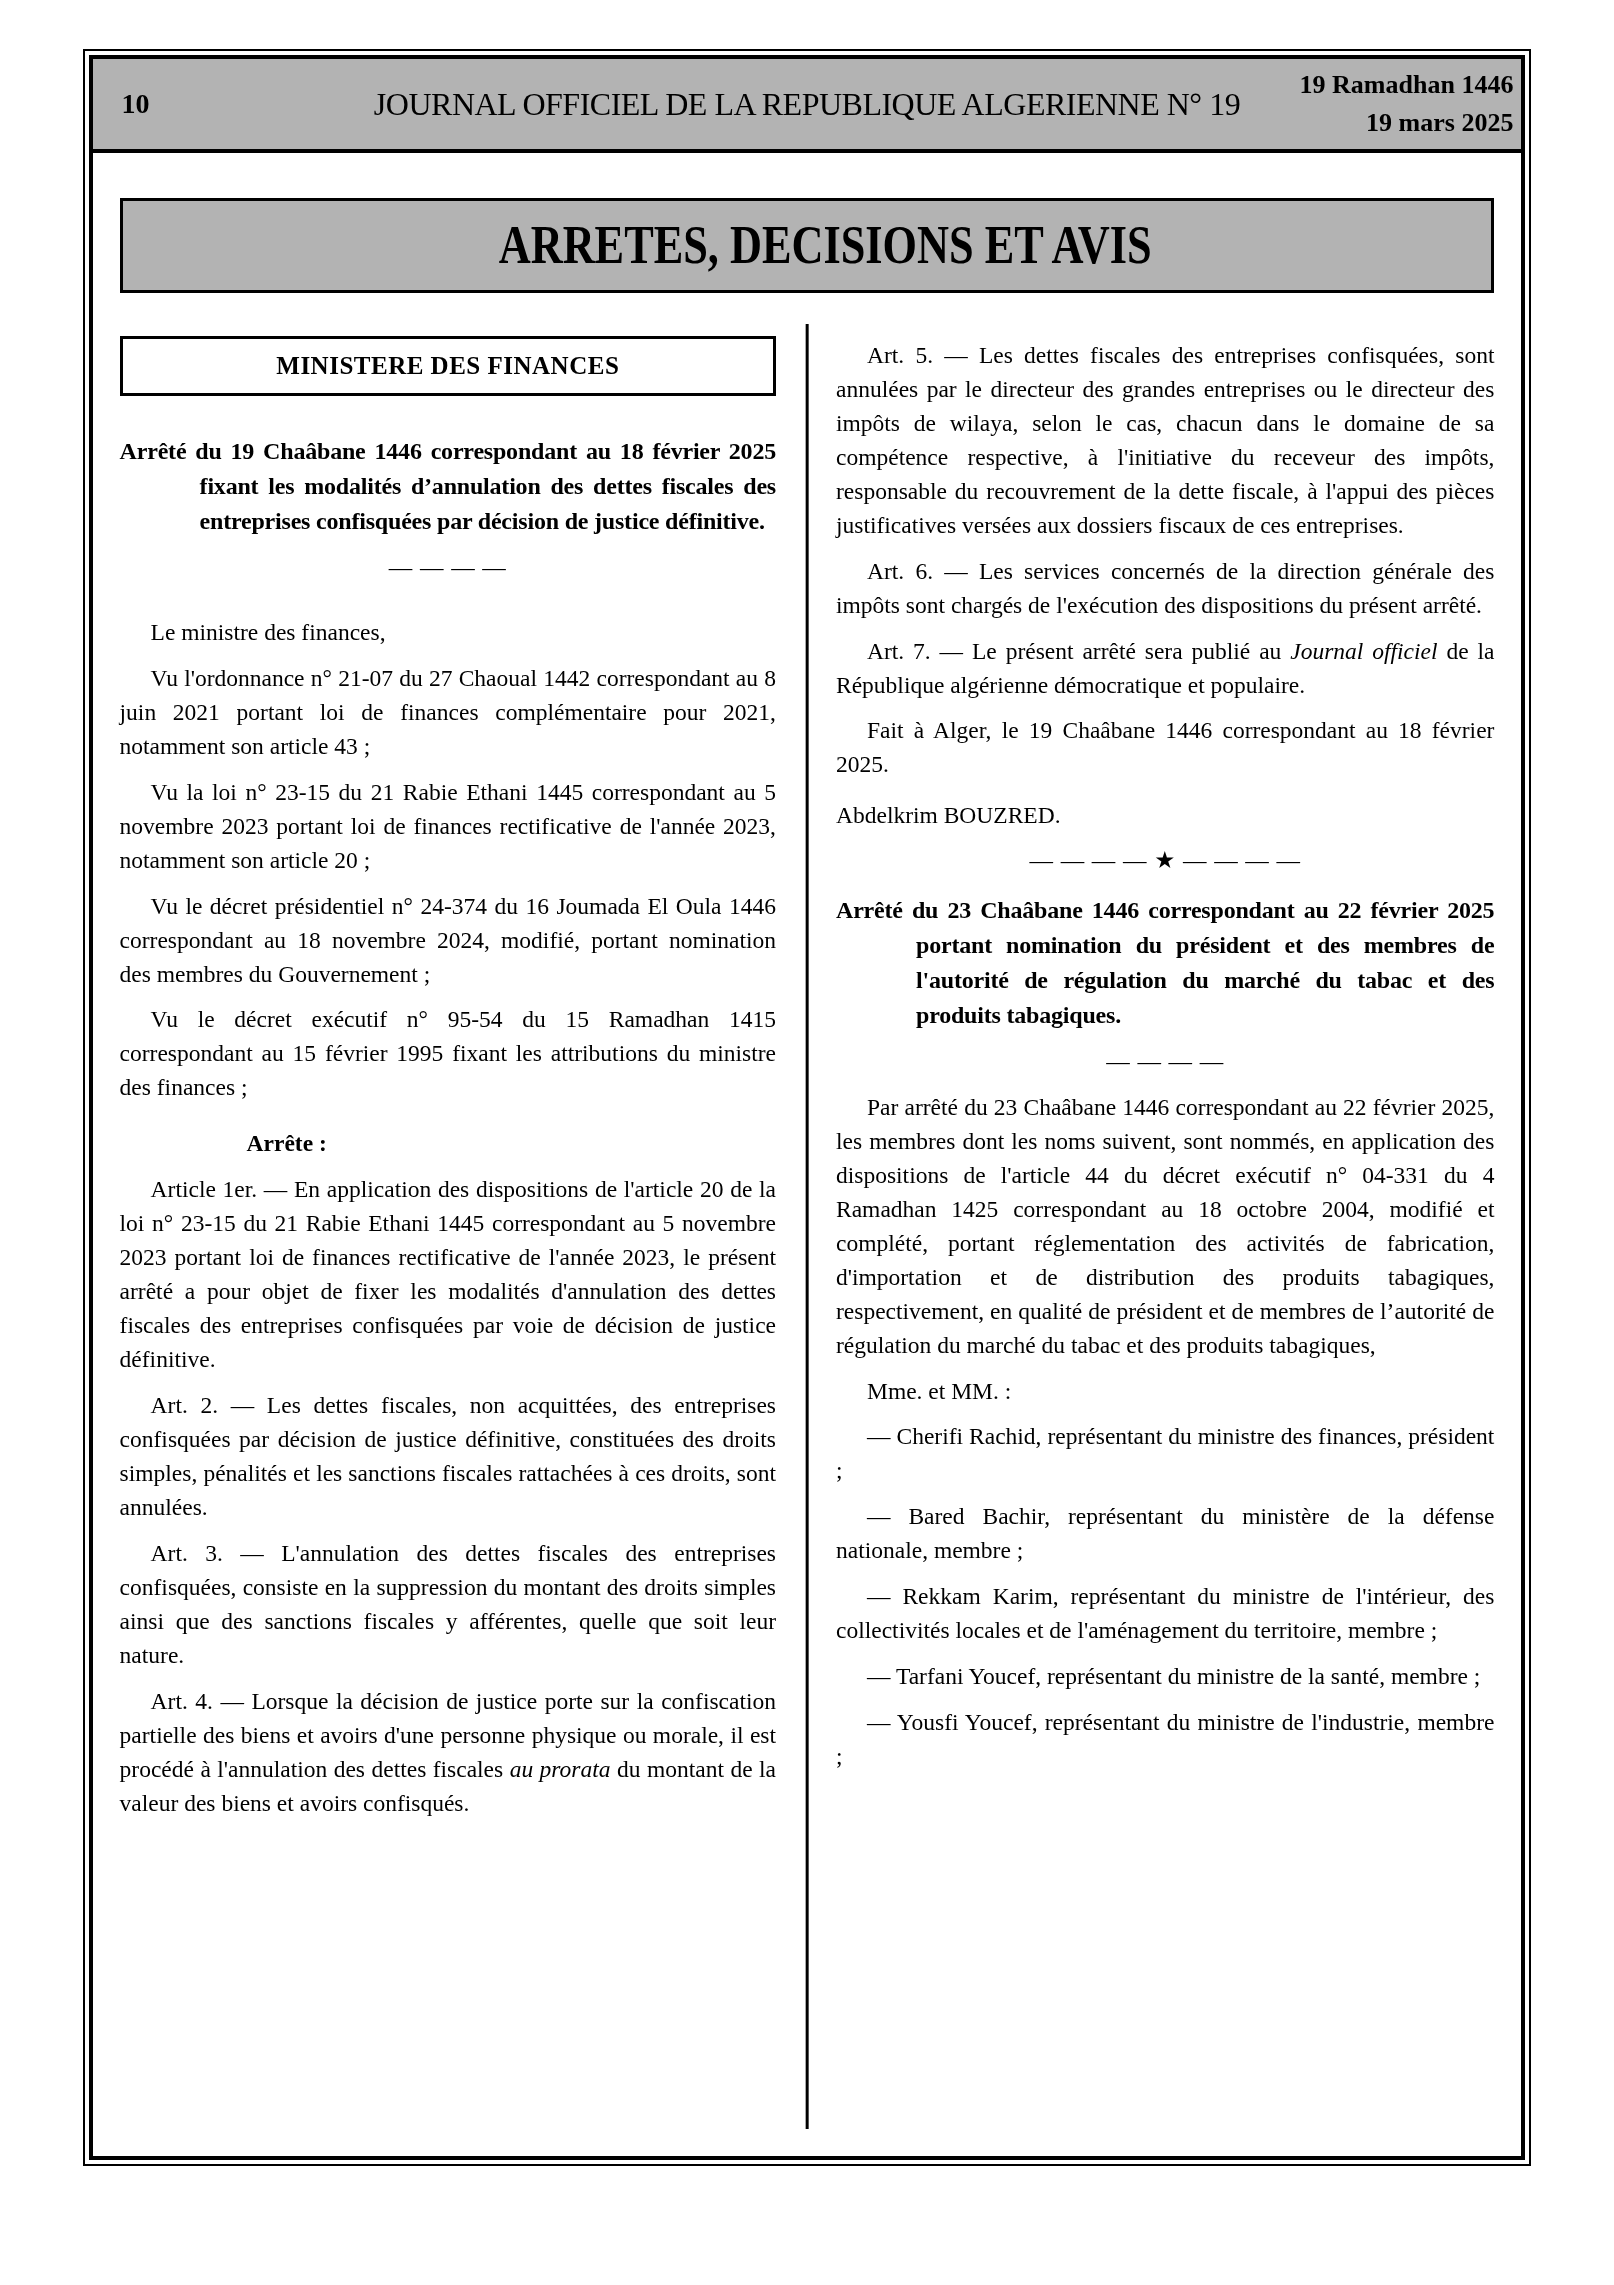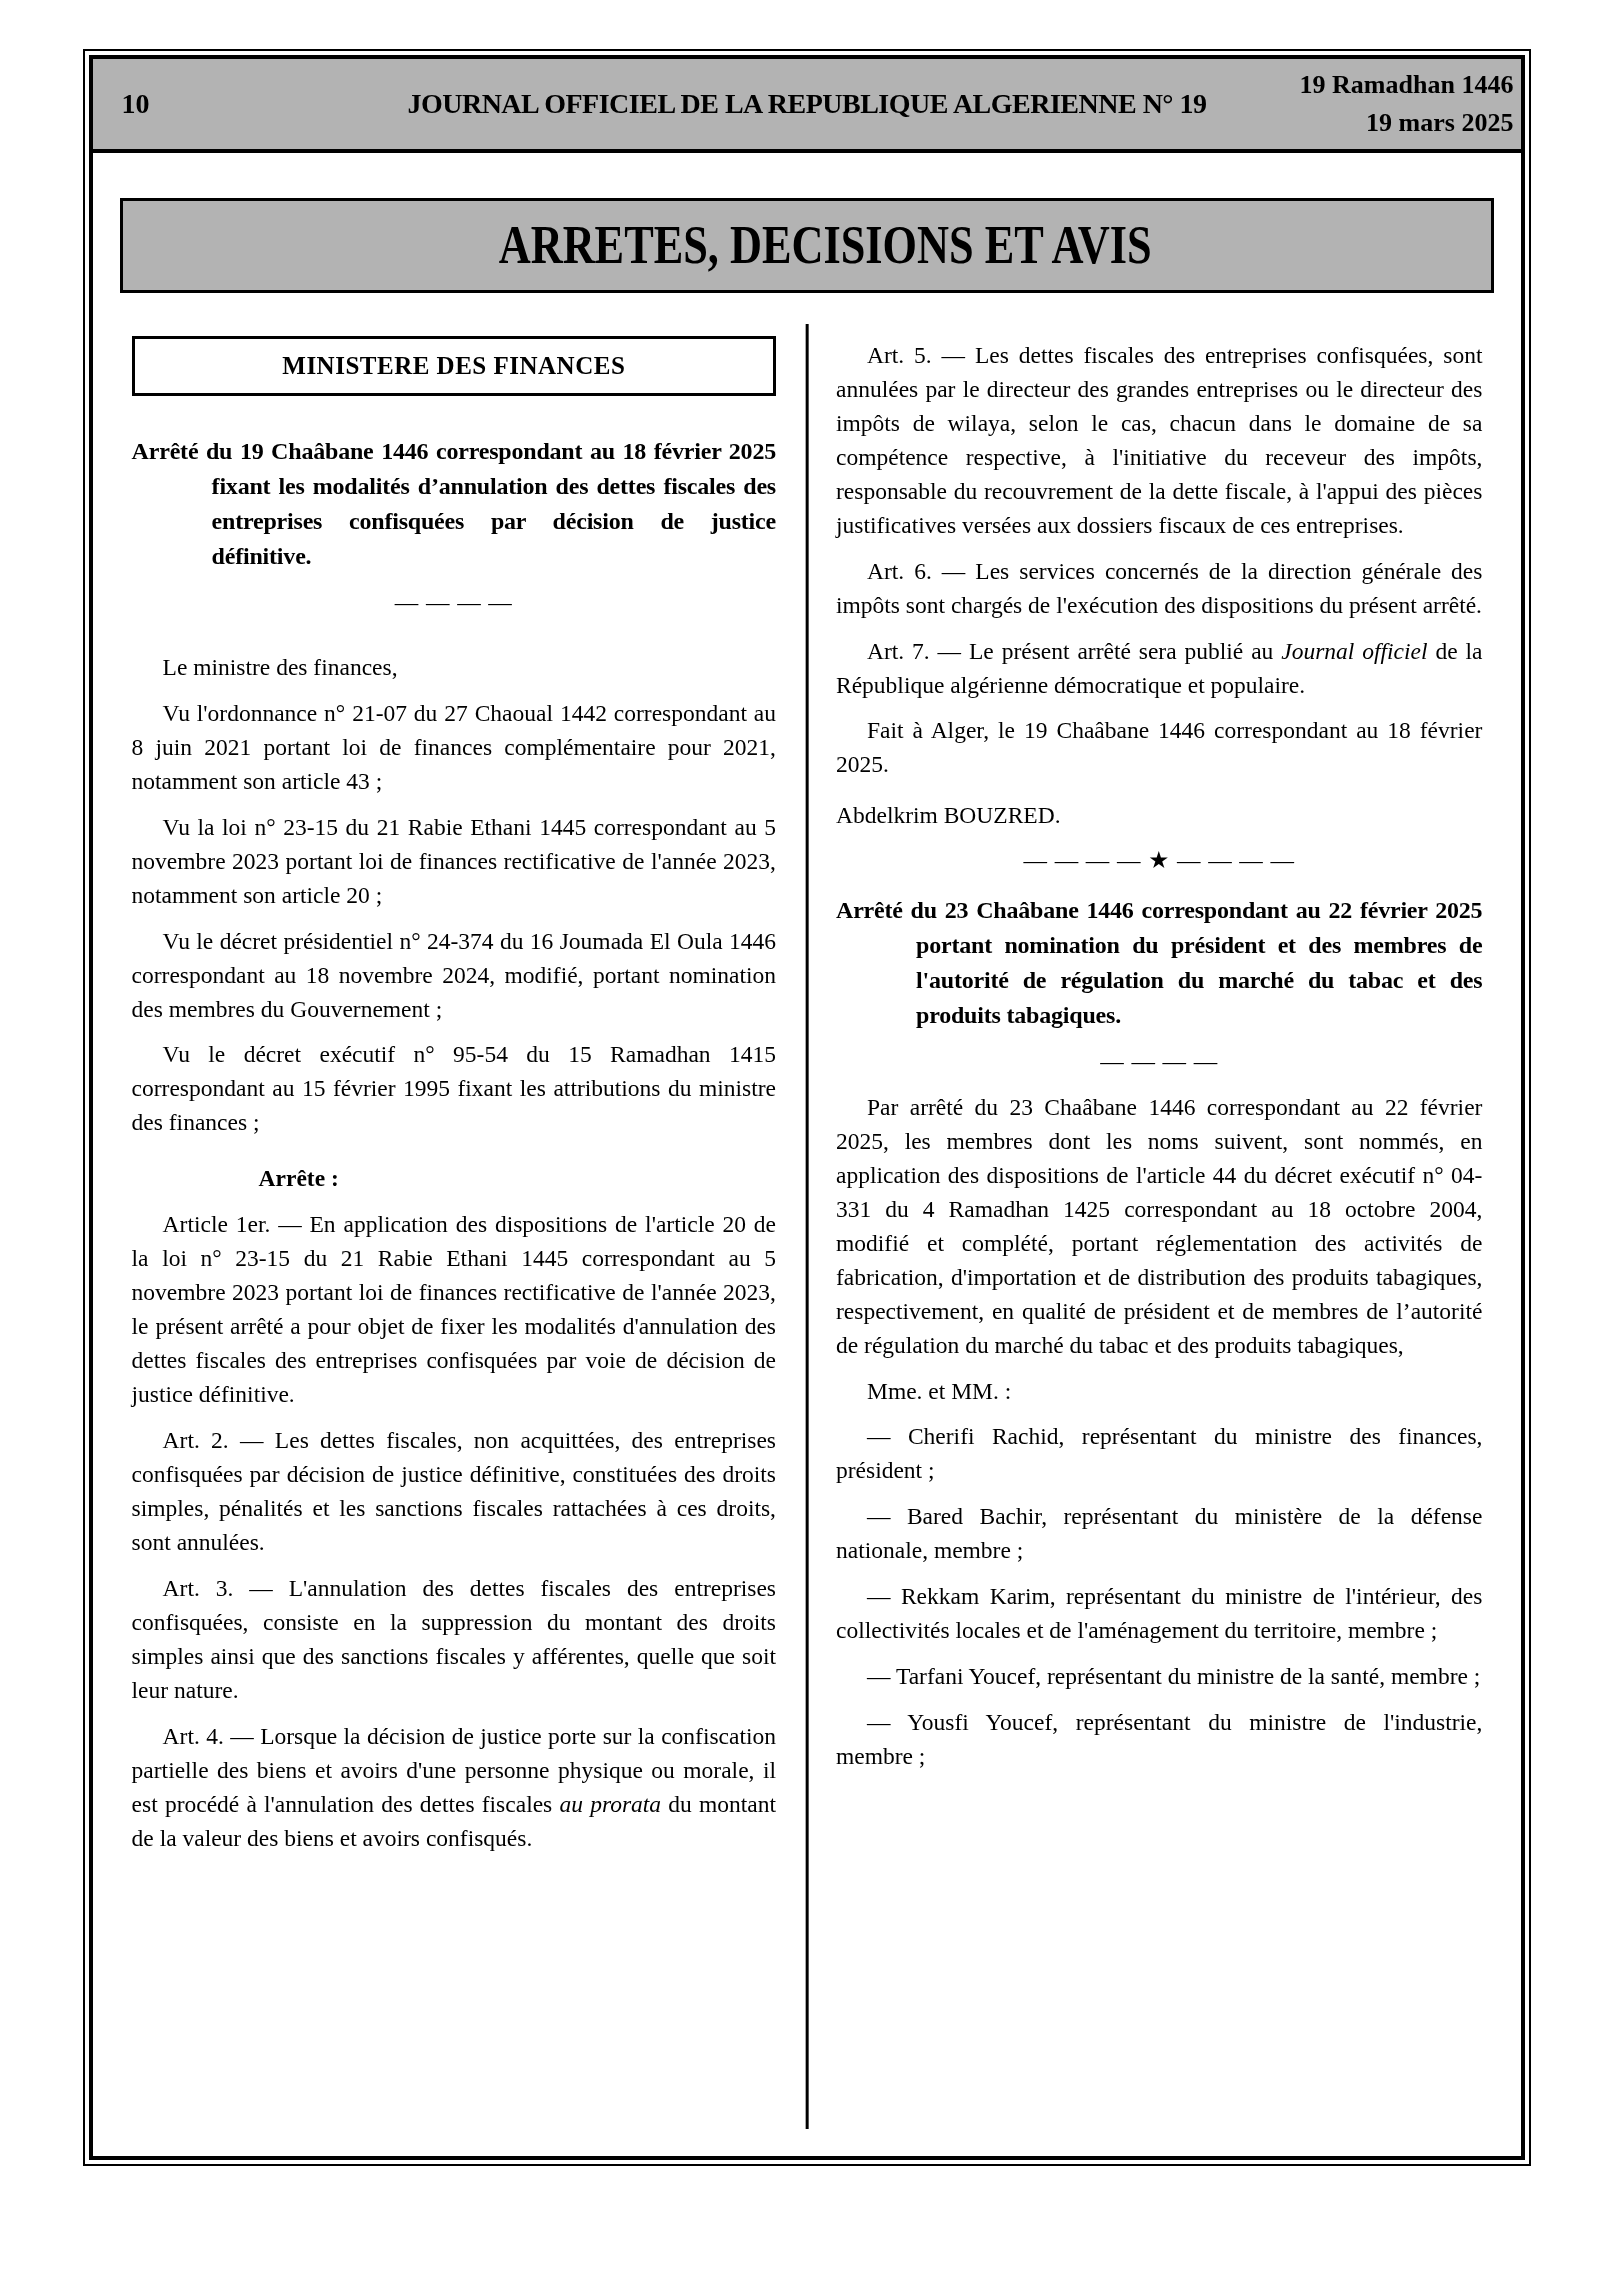--- a/index.html
+++ b/index.html
@@ -19,39 +19,39 @@
   
   .band {
     flex:none; height:90px; border-bottom:4.5px solid #000; position:relative;padding-left:33px;
   }
   .pnum {
     position:absolute; left:29px; top:50%; transform:translateY(-50%);
     font-weight:bold; font-size:28px;
   }
   .jtitle {
     position:absolute; left:50%; top:50%; transform:translate(-50%,-50%);
-    font-weight:bold; font-size:28px; white-space:nowrap; letter-spacing:-0.5px;
+    font-weight:normal; font-size:32px; white-space:nowrap; letter-spacing:-0.5px;
   }
   .dates {
     position:absolute; right:8px; top:50%; transform:translateY(-50%);
     text-align:right; font-weight:bold; font-size:26px; line-height:38px;
   }
   .dates span { display:block; }
   
   .banner {
     margin:45px 27px 0; height:95px; border:3.6px solid #000; box-sizing:border-box;
     display:flex; align-items:center; justify-content:center; overflow:hidden;padding-left:37px;
   }
   .banner .banner-text {
     font-weight:bold; font-size:54px; white-space:nowrap;
     transform:scaleX(0.82); transform-origin:center center; letter-spacing:0px;
   }
   
   .columns {
-    flex:1 1 auto; min-height:0; margin-top:31px; padding:0 39px;
+    flex:1 1 auto; min-height:0; margin-top:31px; padding:0 27px;
     position:relative; display:flex; overflow:hidden;
   }
   .divider {
     position:absolute; left:50%; top:0; bottom:27px; width:2.7px;
     background:#000; transform:translateX(-50%);
   }
   .col { width:50%; box-sizing:border-box; }
   .col-left  { padding-right:31px; }
   .col-right { padding-left:29px; }
   

